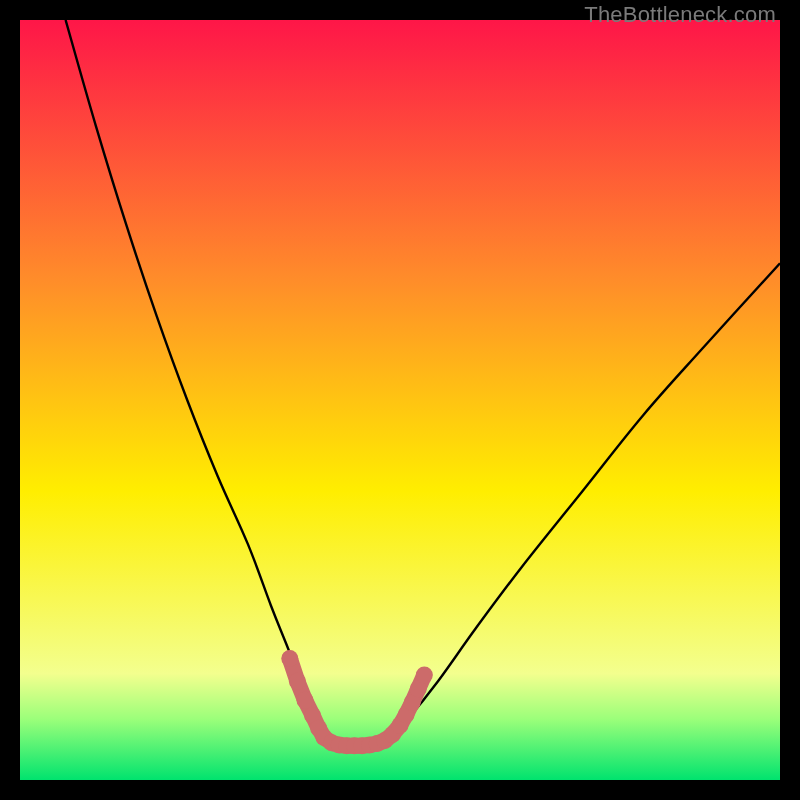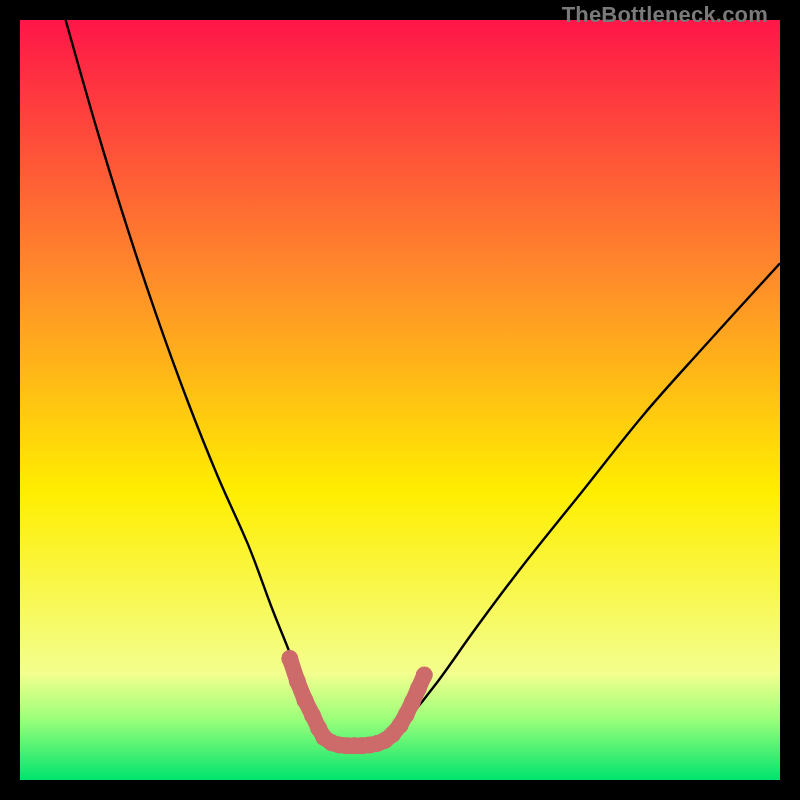--- a/index.html
+++ b/index.html
@@ -22,24 +22,24 @@
   .plot {
     position: absolute;
     left: 0;
     top: 0;
     width: 760px;
     height: 760px;
   }
   .watermark {
     position: absolute;
     top: 2px;
-    right: 32px;
+    right: 24px;
     color: #7a7a7a;
     font-size: 22px;
-    font-weight: 700;
+    font-weight: 400;
     letter-spacing: 0.2px;
     user-select: none;
   }
 </style>
 </head>
 <body>
 
 <div class="frame">
   <svg class="plot" viewBox="0 0 760 760" preserveAspectRatio="none">
     <defs>

